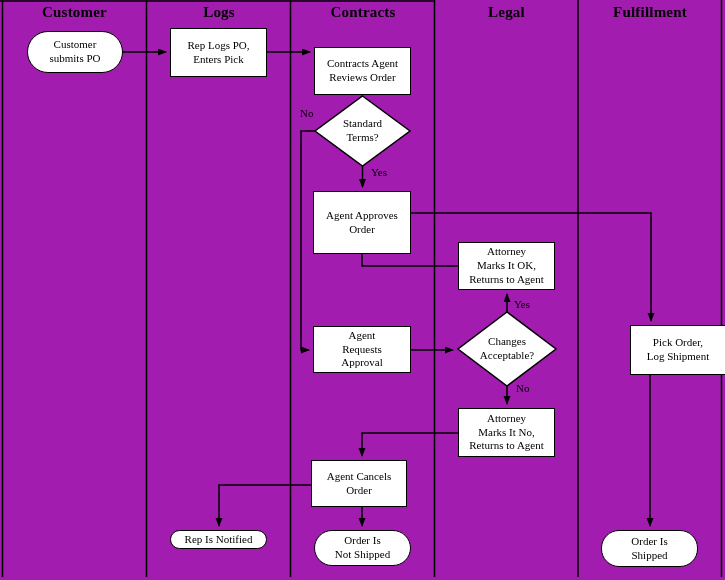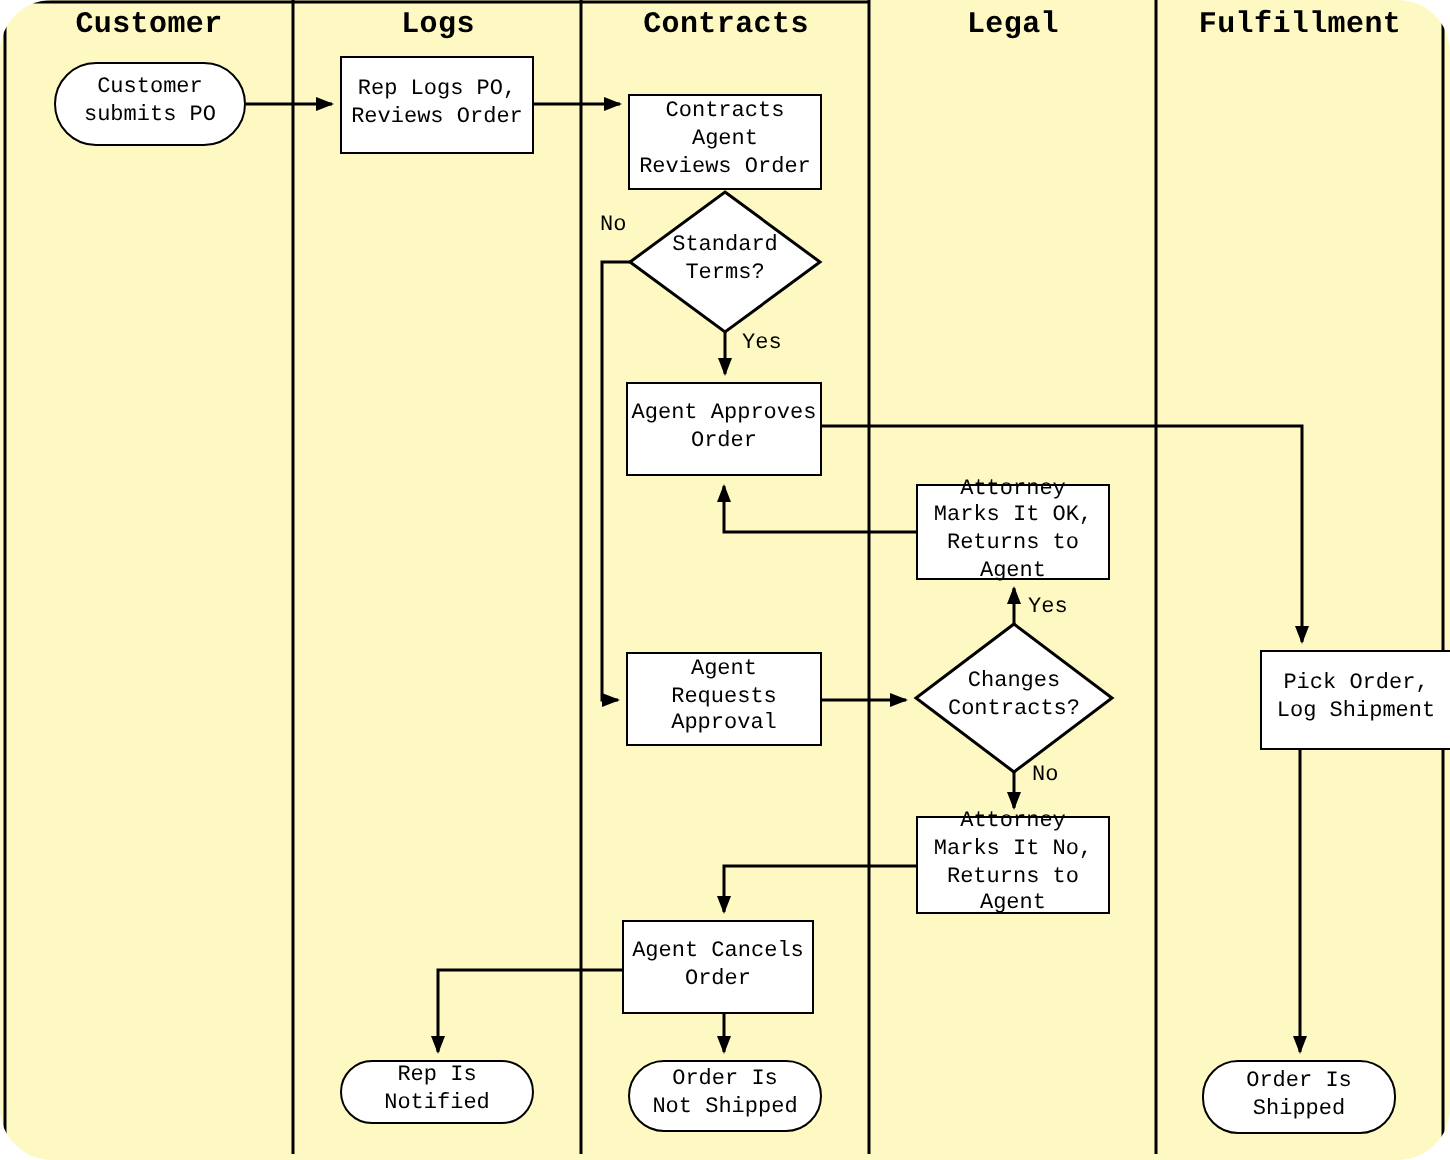--- a/index.html
+++ b/index.html
@@ -1,23 +1,22 @@
 <!DOCTYPE html>
 <html><head>
 <meta charset="utf-8">
 <style>
   html,body{margin:0;padding:0;background:#ffffff;}
   .canvas{
     position:relative;
     width:725px;height:580px;
-    background:#fef9c3;
-    font-family:Liberation Mono, monospace;
+    background:#a21caf;
+    font-family:Liberation Serif, serif;
     color:#000;
     overflow:hidden;
-    border-radius:26px;
   }
   .overlay{position:absolute;left:0;top:0;width:725px;height:580px;}
   .lane-title{
     position:absolute;top:4px;
     font-size:15px;font-weight:bold;
     text-align:center;
     letter-spacing:0.2px;
   }
   .node{
     position:absolute;
@@ -91,53 +90,53 @@
   <div class="lane-title" style="left:2px;width:145px;">Customer</div>
   <div class="lane-title" style="left:147px;width:144px;">Logs</div>
   <div class="lane-title" style="left:291px;width:144px;">Contracts</div>
   <div class="lane-title" style="left:435px;width:143px;">Legal</div>
   <div class="lane-title" style="left:578px;width:144px;">Fulfillment</div>
 
   <div class="node terminator" style="left:27px;top:31px;width:96px;height:42px;border-radius:21px;">Customer
 submits PO</div>
 
   <div class="node process" style="left:170px;top:28px;width:97px;height:49px;">Rep Logs PO,
-Reviews Order</div>
+Enters Pick</div>
 
   <div class="node process" style="left:314px;top:28px;width:97px;height:48px;margin-top:19px;">Contracts Agent
 Reviews Order</div>
 
   <div class="decision-label" style="left:322px;top:117px;width:81px;">Standard
 Terms?</div>
 
-  <div class="node process" style="left:313px;top:191px;width:98px;height:47px;">Agent Approves
+  <div class="node process" style="left:313px;top:191px;width:98px;height:63px;">Agent Approves
 Order</div>
 
   <div class="node process" style="left:458px;top:242px;width:97px;height:48px;">Attorney
 Marks It OK,
 Returns to Agent</div>
 
   <div class="node process" style="left:313px;top:326px;width:98px;height:47px;">Agent
 Requests
 Approval</div>
 
   <div class="decision-label" style="left:458px;top:335px;width:98px;">Changes
-Contracts?</div>
+Acceptable?</div>
 
   <div class="node process" style="left:458px;top:408px;width:97px;height:49px;">Attorney
 Marks It No,
 Returns to Agent</div>
 
   <div class="node process" style="left:311px;top:460px;width:96px;height:47px;">Agent Cancels
 Order</div>
 
   <div class="node process" style="left:630px;top:325px;width:96px;height:50px;">Pick Order,
 Log Shipment</div>
 
-  <div class="node terminator" style="left:170px;top:530px;width:97px;height:32px;border-radius:18px;">Rep Is Notified</div>
+  <div class="node terminator" style="left:170px;top:530px;width:97px;height:19px;border-radius:18px;">Rep Is Notified</div>
 
   <div class="node terminator" style="left:314px;top:530px;width:97px;height:36px;border-radius:18px;">Order Is
 Not Shipped</div>
 
   <div class="node terminator" style="left:601px;top:530px;width:97px;height:37px;border-radius:18px;">Order Is
 Shipped</div>
 
   <div class="edge-label" style="left:300px;top:107px;">No</div>
   <div class="edge-label" style="left:371px;top:166px;">Yes</div>
   <div class="edge-label" style="left:514px;top:298px;">Yes</div>

